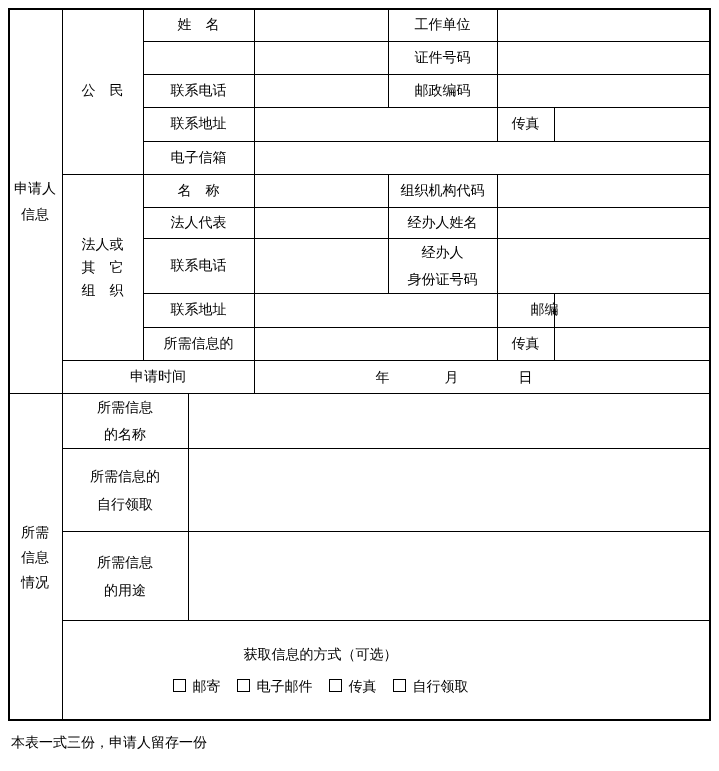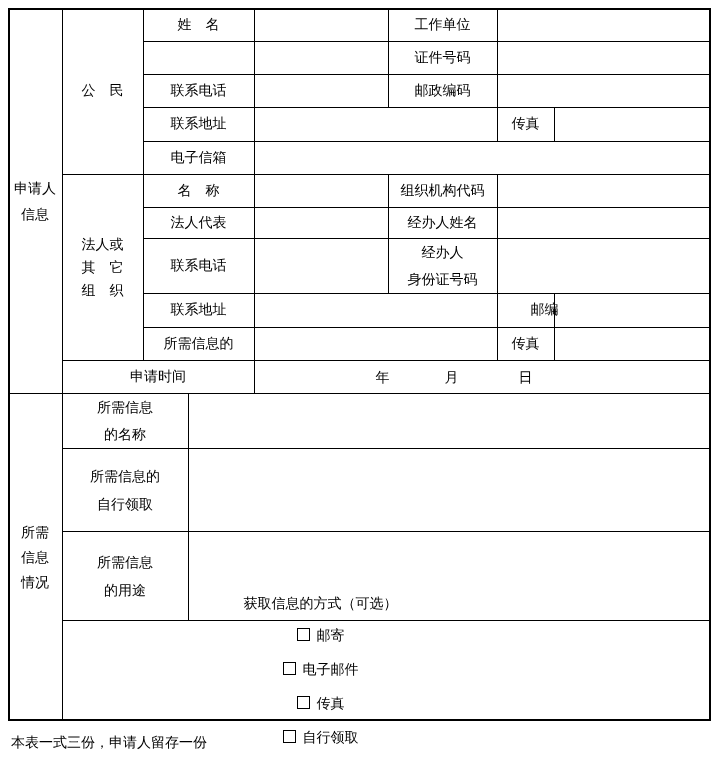--- a/index.html
+++ b/index.html
@@ -10,21 +10,21 @@
   .vl{position:absolute;width:1px;background:#000;}
   .hl{position:absolute;height:1px;background:#000;}
   .lbl{position:absolute;display:flex;flex-direction:column;align-items:center;
        justify-content:center;text-align:center;}
   .lh23{line-height:23px}.lh25{line-height:25px}.lh26{line-height:26px}
   .lh27{line-height:27px}.lh28{line-height:28px}
   .input{position:absolute;}
   .ymd{position:absolute;width:15px;top:369px;text-align:center;}
   .delivery{box-sizing:border-box;padding-right:132px;}
   .delivery .title{margin-bottom:14px;}
-  .opts{display:flex;gap:16px;justify-content:center;align-items:center;flex-direction:column;}
+  .opts{display:flex;gap:16px;justify-content:center;align-items:center;}
   .opt{white-space:nowrap;}
   .cb{display:inline-block;width:11px;height:11px;border:1px solid #000;
       margin-right:7px;vertical-align:-1px;}
   .footer{position:absolute;left:11px;top:734px;}
 </style>
 </head>
 <body>
 
 <div class="page">
 

